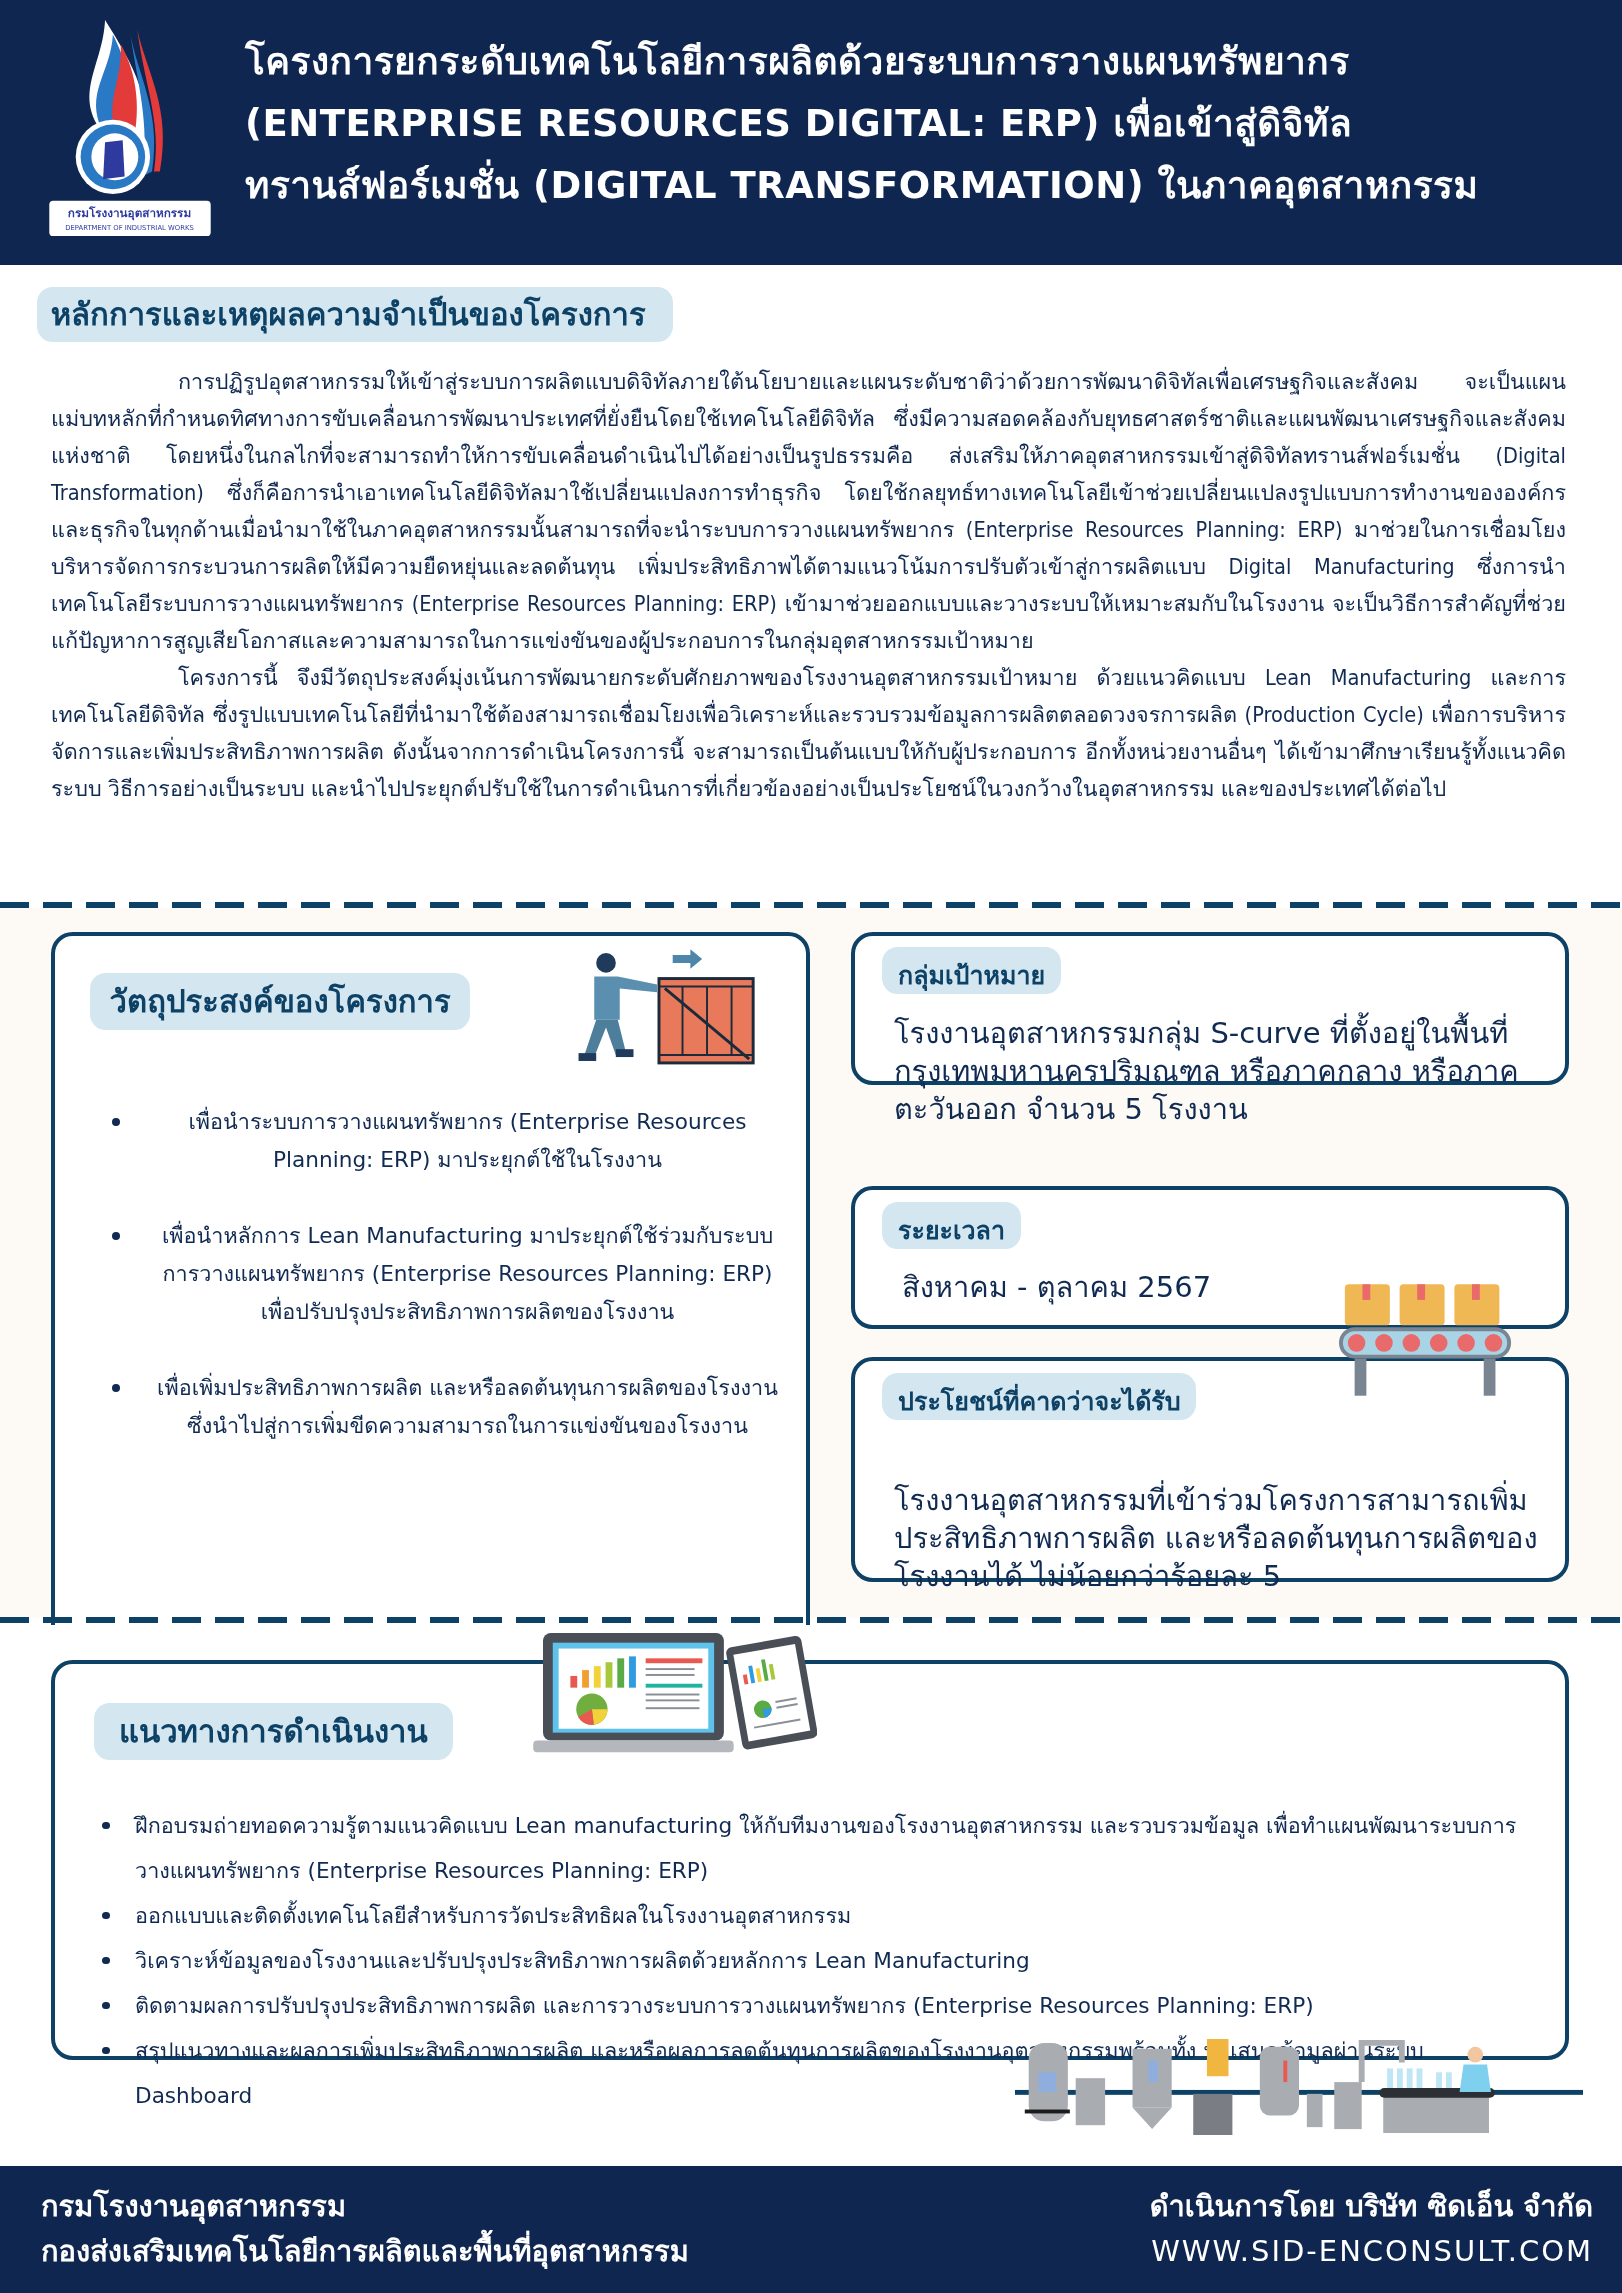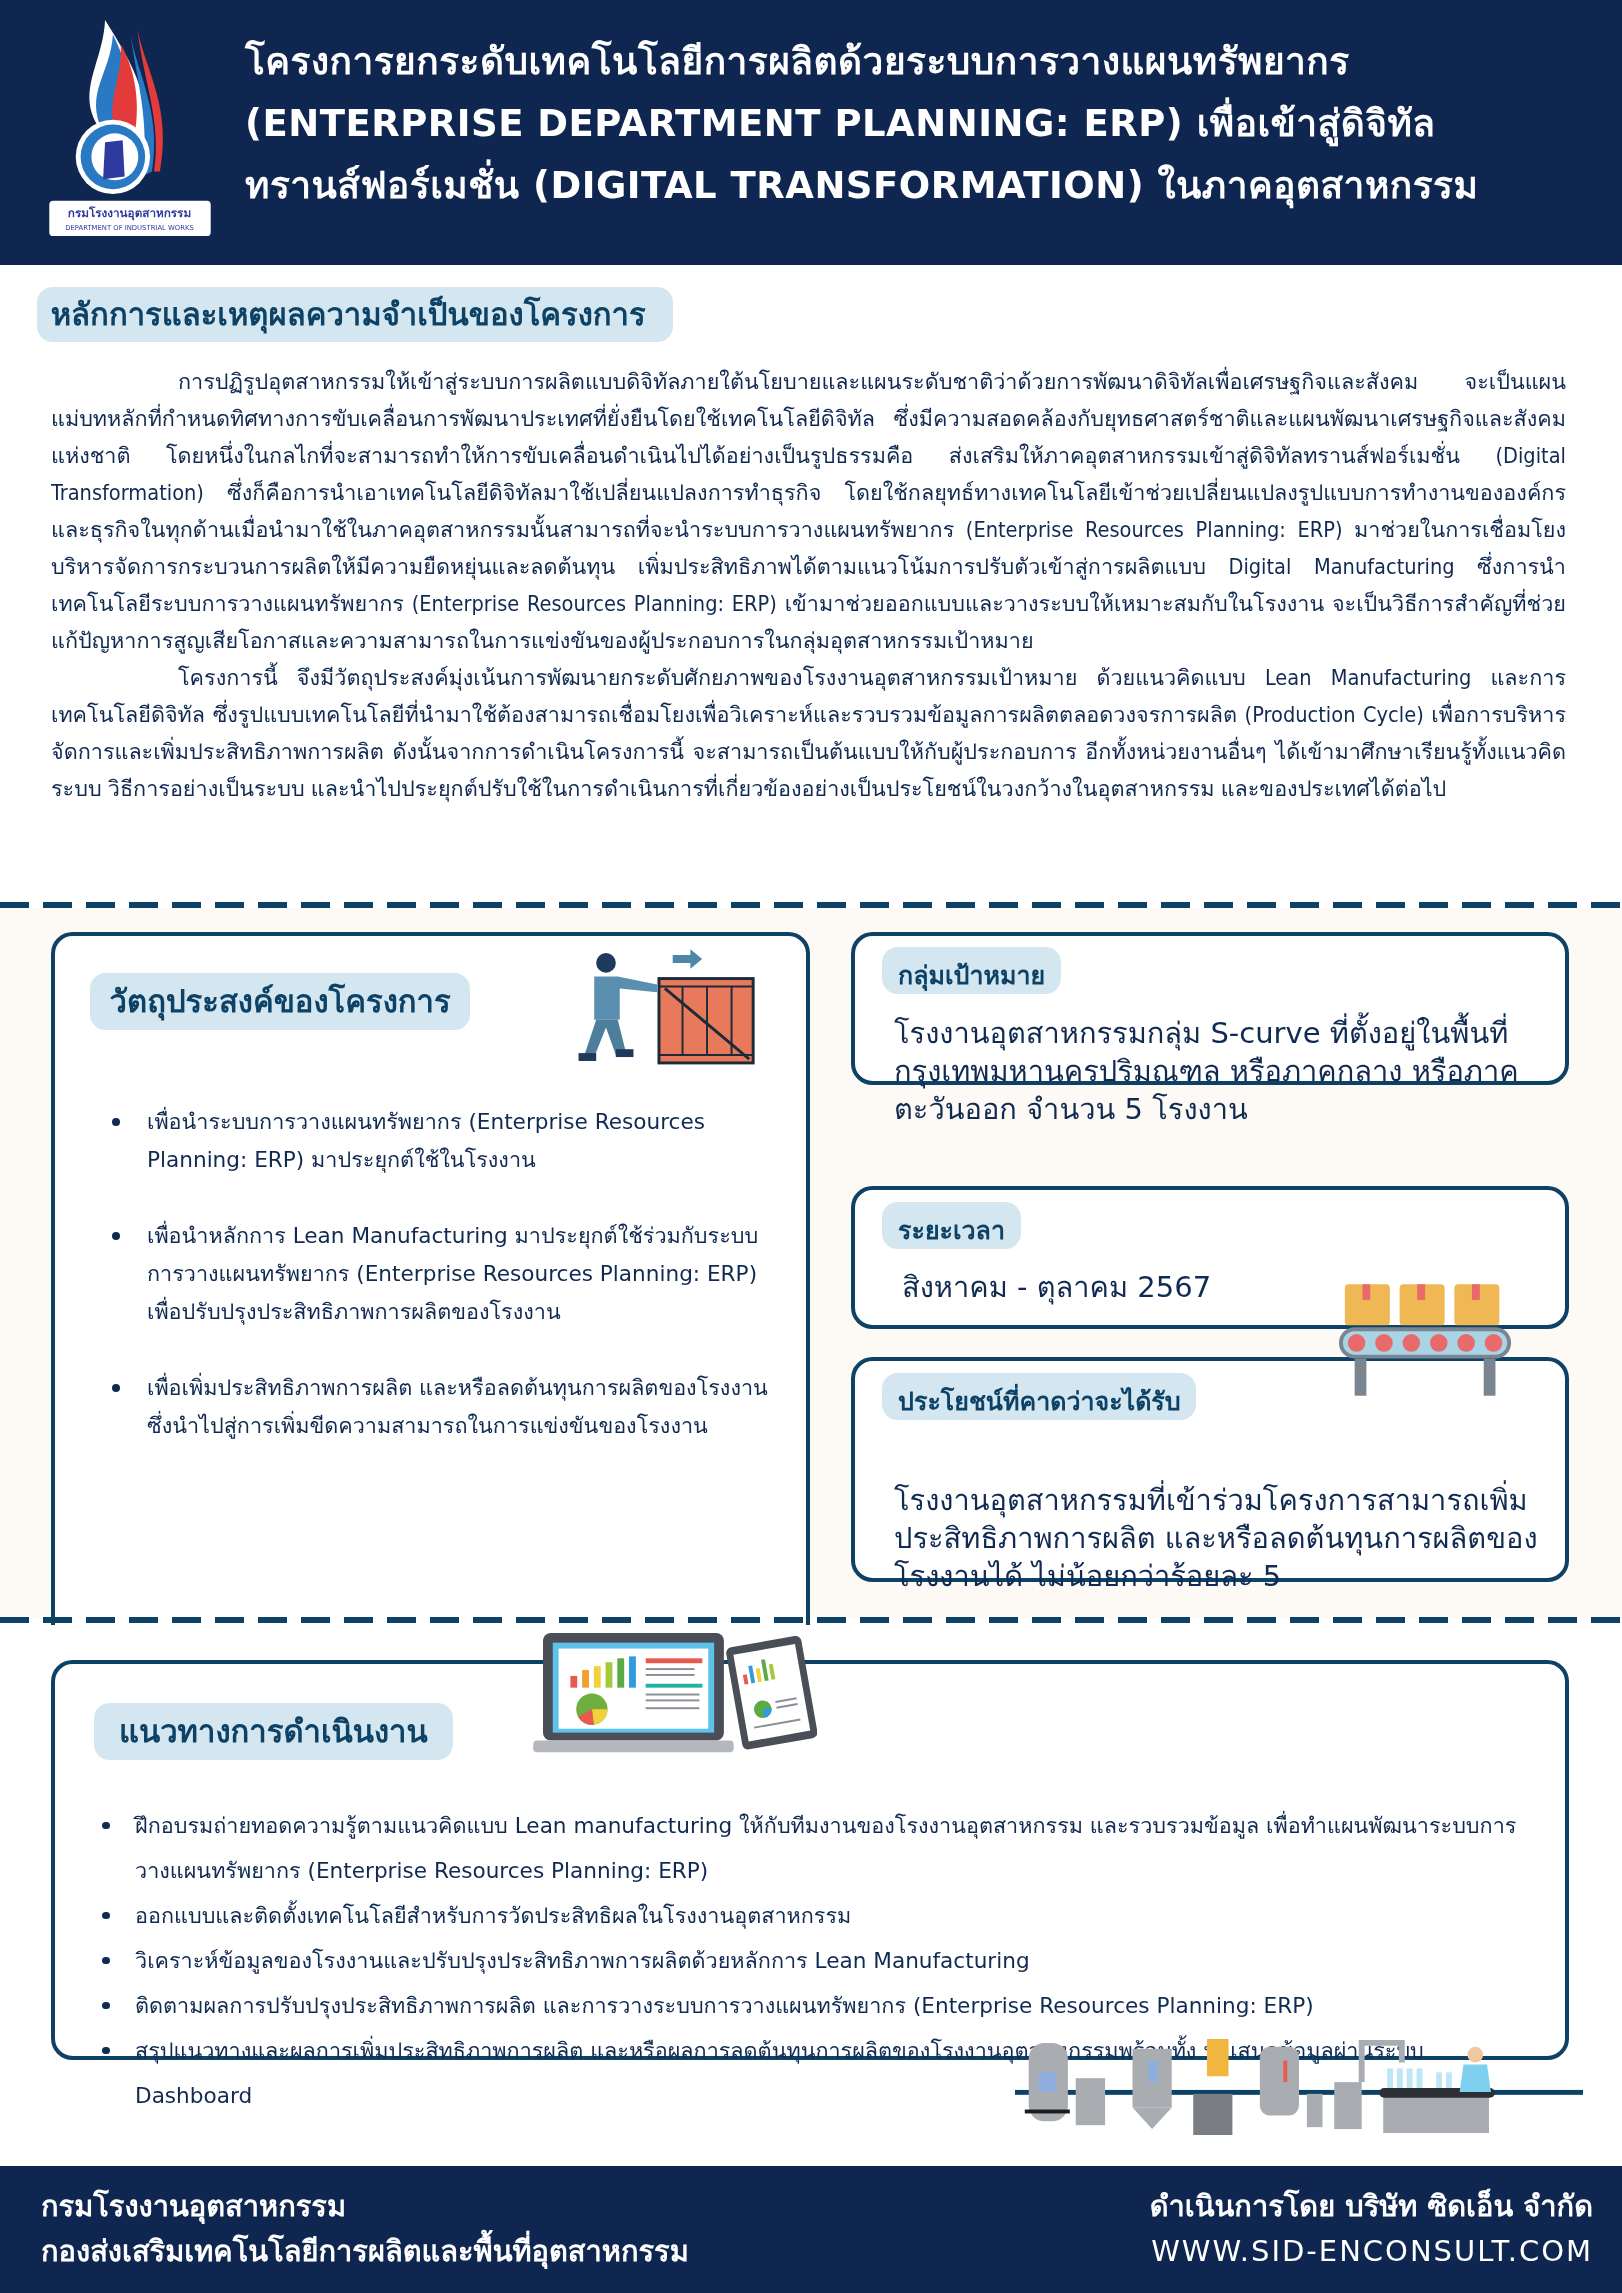--- a/index.html
+++ b/index.html
@@ -21,21 +21,21 @@
   .para { position: absolute; left: 51px; top: 98px; width: 1515px; font-size: 21.6px; line-height: 37px;
     text-align: justify; color: #102a52; font-family: "DejaVu Sans Condensed", "DejaVu Sans", sans-serif; }
   .para p { text-indent: 127px; }
 
   .dash { position: absolute; left: 0; width: 1622px; height: 5.9px;
     background-image: repeating-linear-gradient(90deg, #0d4266 0 29px, transparent 29px 43px); }
 
   
   .sec2 { position: absolute; left: 0; top: 908px; width: 1622px; height: 710px; background: #fdfaf5; }
   .card { position: absolute; border: 4.9px solid #0d4266; border-radius: 21.6px; background: #ffffff; }
-  .card-obj { left: 51px; top: 23.5px; width: 759px; height: 799px; }
+  .card-obj { left: 51px; top: 23.5px; width: 759px; height: 799px; text-align: center; }
   .card-target { left: 851px; top: 23.5px; width: 718px; height: 153px; }
   .card-time { left: 851px; top: 278px; width: 718px; height: 143px; }
   .card-benefit { left: 851px; top: 449px; width: 718px; height: 225px; }
 
   .pill-obj { position: absolute; left: 35px; top: 37px; height: 57px; padding: 0 19.6px; font-size: 31px; line-height: 57px; }
   .pill-sm { position: absolute; left: 27.4px; top: 11.8px; height: 47px; padding: 0 15.7px; font-size: 25px; line-height: 57px; }
 
   .obj-list { position: absolute; left: 47px; top: 167px; width: 686px; list-style: none; font-size: 21.6px; line-height: 38px; color: #102a52; }
   .obj-list li { position: relative; padding-left: 45px; margin-bottom: 38px; }
   .obj-list li::before { content: ""; position: absolute; left: 9.8px; top: 15.7px; width: 7.8px; height: 7.8px; border-radius: 50%; background: #102a52; }
@@ -73,21 +73,21 @@
       <circle cx="70" cy="145" r="33" fill="#2a79c4"></circle>
       <circle cx="72" cy="145" r="24" fill="#ffffff"></circle>
       <path d="M62 130 L80 128 L82 165 L60 168 Z" fill="#2f3a9e"></path>
       <rect x="5" y="190" width="165" height="36" rx="4" fill="#ffffff"></rect>
       <text x="87" y="206" text-anchor="middle" font-size="12" font-weight="bold" fill="#2f3a9e" font-family="DejaVu Sans, sans-serif">กรมโรงงานอุตสาหกรรม</text>
       <text x="87" y="220" text-anchor="middle" font-size="7" fill="#2f3a9e" font-family="DejaVu Sans, sans-serif">DEPARTMENT OF INDUSTRIAL WORKS</text>
     </svg>
   </div>
   <div class="header-title">
     <div>โครงการยกระดับเทคโนโลยีการผลิตด้วยระบบการวางแผนทรัพยากร</div>
-    <div>(ENTERPRISE DEPARTMENT PLANNING: ERP) เพื่อเข้าสู่ดิจิทัล</div>
+    <div>(ENTERPRISE RESOURCES DIGITAL: ERP) เพื่อเข้าสู่ดิจิทัล</div>
     <div>ทรานส์ฟอร์เมชั่น (DIGITAL TRANSFORMATION) ในภาคอุตสาหกรรม</div>
   </div>
 </div>
 
 <div class="sec1">
   <div class="pill pill-main">หลักการและเหตุผลความจำเป็นของโครงการ</div>
   <div class="para">
     <p>การปฏิรูปอุตสาหกรรมให้เข้าสู่ระบบการผลิตแบบดิจิทัลภายใต้นโยบายและแผนระดับชาติว่าด้วยการพัฒนาดิจิทัลเพื่อเศรษฐกิจและสังคม จะเป็นแผนแม่บทหลักที่กำหนดทิศทางการขับเคลื่อนการพัฒนาประเทศที่ยั่งยืนโดยใช้เทคโนโลยีดิจิทัล ซึ่งมีความสอดคล้องกับยุทธศาสตร์ชาติและแผนพัฒนาเศรษฐกิจและสังคมแห่งชาติ โดยหนึ่งในกลไกที่จะสามารถทำให้การขับเคลื่อนดำเนินไปได้อย่างเป็นรูปธรรมคือ ส่งเสริมให้ภาคอุตสาหกรรมเข้าสู่ดิจิทัลทรานส์ฟอร์เมชั่น (Digital Transformation) ซึ่งก็คือการนำเอาเทคโนโลยีดิจิทัลมาใช้เปลี่ยนแปลงการทำธุรกิจ โดยใช้กลยุทธ์ทางเทคโนโลยีเข้าช่วยเปลี่ยนแปลงรูปแบบการทำงานขององค์กรและธุรกิจในทุกด้านเมื่อนำมาใช้ในภาคอุตสาหกรรมนั้นสามารถที่จะนำระบบการวางแผนทรัพยากร (Enterprise Resources Planning: ERP) มาช่วยในการเชื่อมโยงบริหารจัดการกระบวนการผลิตให้มีความยืดหยุ่นและลดต้นทุน เพิ่มประสิทธิภาพได้ตามแนวโน้มการปรับตัวเข้าสู่การผลิตแบบ Digital Manufacturing ซึ่งการนำเทคโนโลยีระบบการวางแผนทรัพยากร (Enterprise Resources Planning: ERP) เข้ามาช่วยออกแบบและวางระบบให้เหมาะสมกับในโรงงาน จะเป็นวิธีการสำคัญที่ช่วยแก้ปัญหาการสูญเสียโอกาสและความสามารถในการแข่งขันของผู้ประกอบการในกลุ่มอุตสาหกรรมเป้าหมาย</p>
     <p>โครงการนี้ จึงมีวัตถุประสงค์มุ่งเน้นการพัฒนายกระดับศักยภาพของโรงงานอุตสาหกรรมเป้าหมาย ด้วยแนวคิดแบบ Lean Manufacturing และการเทคโนโลยีดิจิทัล ซึ่งรูปแบบเทคโนโลยีที่นำมาใช้ต้องสามารถเชื่อมโยงเพื่อวิเคราะห์และรวบรวมข้อมูลการผลิตตลอดวงจรการผลิต (Production Cycle) เพื่อการบริหารจัดการและเพิ่มประสิทธิภาพการผลิต ดังนั้นจากการดำเนินโครงการนี้ จะสามารถเป็นต้นแบบให้กับผู้ประกอบการ อีกทั้งหน่วยงานอื่นๆ ได้เข้ามาศึกษาเรียนรู้ทั้งแนวคิด ระบบ วิธีการอย่างเป็นระบบ และนำไปประยุกต์ปรับใช้ในการดำเนินการที่เกี่ยวข้องอย่างเป็นประโยชน์ในวงกว้างในอุตสาหกรรม และของประเทศได้ต่อไป</p>
   </div>

